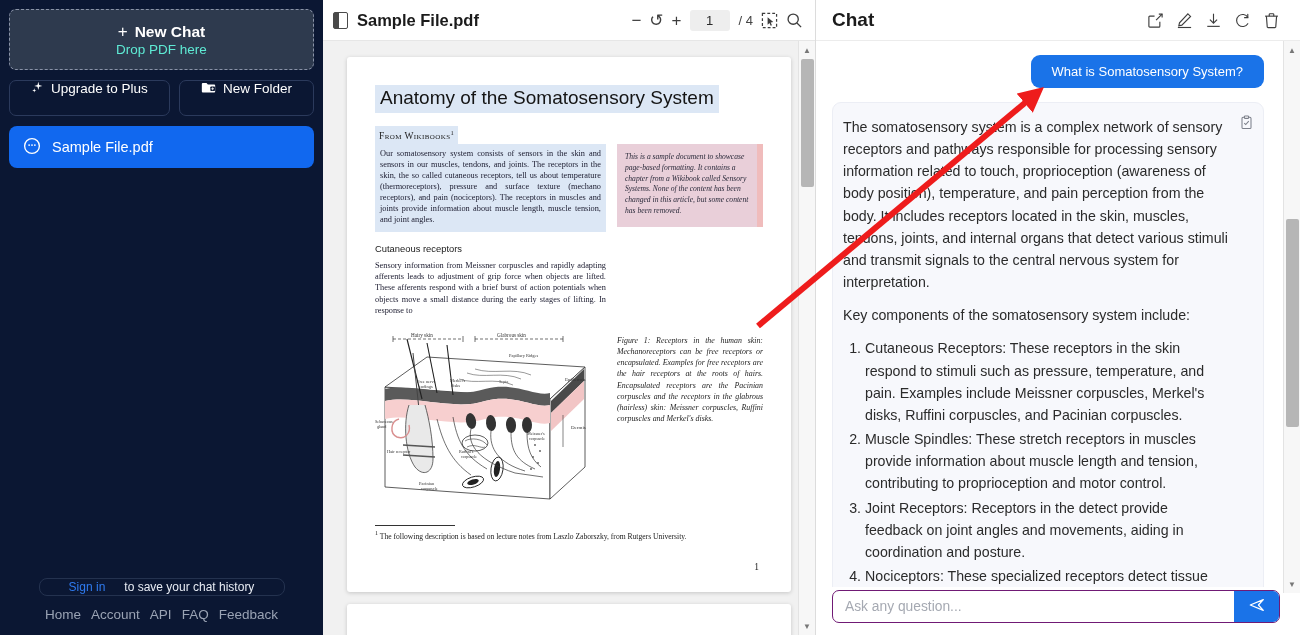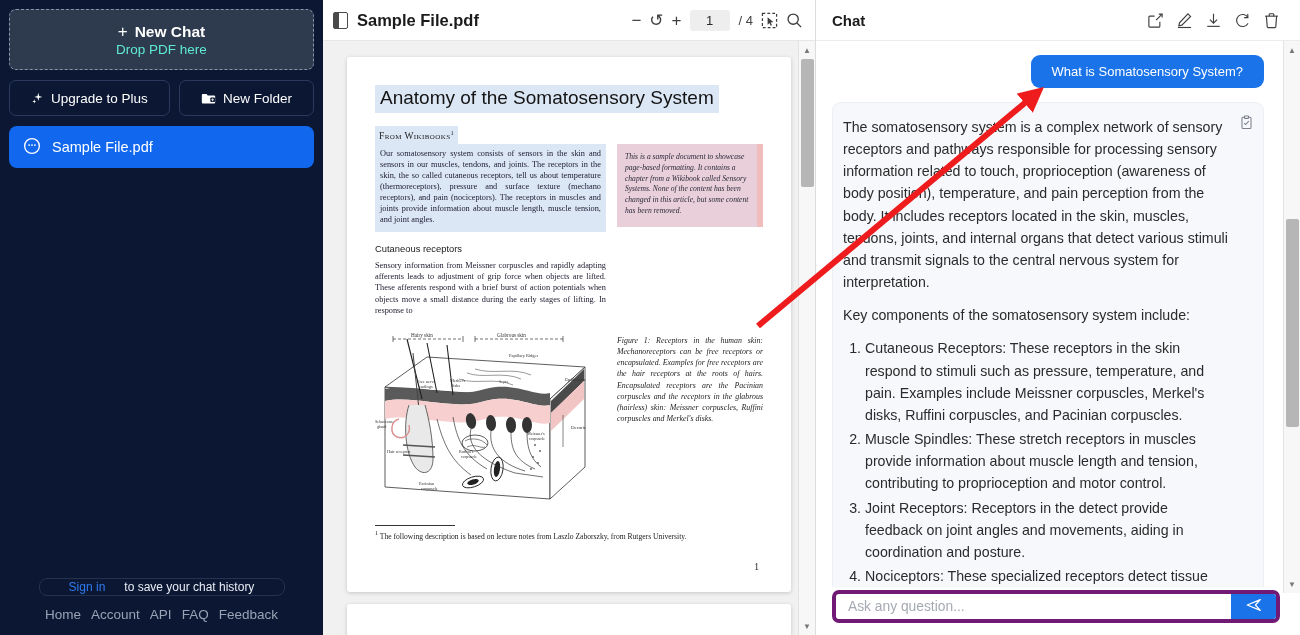--- a/index.html
+++ b/index.html
@@ -39,21 +39,21 @@
 
   .btn-row { display: flex; gap: 9px; margin-top: 10px; }
   .side-btn {
     flex: 1 1 auto;
     height: 36px;
     border: 1px solid #2b3a5c;
     border-radius: 7px;
     background: transparent;
     color: #ffffff;
     font-size: 13.5px;
-    display: flex; align-items: center; justify-content: center; gap: 7px;
+    display: flex; justify-content: center; gap: 7px;
     cursor: pointer;
     white-space: nowrap;
     padding: 0 10px;
   }
   .side-btn svg { display: block; }
 
   .file-item {
     margin-top: 10px;
     height: 42px;
     border-radius: 8px;
@@ -234,21 +234,21 @@
     display: flex; flex-direction: column;
     position: relative;
   }
   .chat-header {
     height: 41px; flex: 0 0 41px;
     display: flex; align-items: center;
     padding: 0 20px 0 16px;
     border-bottom: 1px solid #ececec;
     background: #ffffff;
   }
-  .chat-title { font-size: 15px; font-weight: 600; color: #1b1b1b; text-align: center; }
+  .chat-title { font-size: 19px; font-weight: 600; color: #1b1b1b; text-align: center; }
   .chat-actions { margin-left: auto; display: flex; align-items: center; gap: 12px; }
   .chat-actions span { cursor: pointer; display: flex; align-items: center; }
 
   .chat-body {
     flex: 1 1 auto; overflow: hidden;
     padding: 14px 36px 6px 16px;
     position: relative;
   }
   .msg-user-row { display: flex; justify-content: flex-end; }
   .msg-user {
@@ -280,21 +280,21 @@
 
   .chat-input-bar {
     flex: 0 0 48px;
     display: flex; align-items: center;
     padding: 0 20px 10px 16px;
     background: #ffffff;
   }
   .chat-input-wrap {
     flex: 1 1 auto;
     display: flex; align-items: stretch;
-    border: 4px solid #701a75; border-radius: 7px;
+    border: 1px solid #701a75; border-radius: 7px;
     overflow: hidden; height: 33px;
     background: #fff;
   }
   .chat-input {
     flex: 1 1 auto; border: none; outline: none;
     padding: 0 12px; font-size: 13.8px; color: #333;
     font-family: "Liberation Sans", sans-serif;
     background: transparent;
   }
   .chat-input::placeholder { color: #a5a9b2; }

